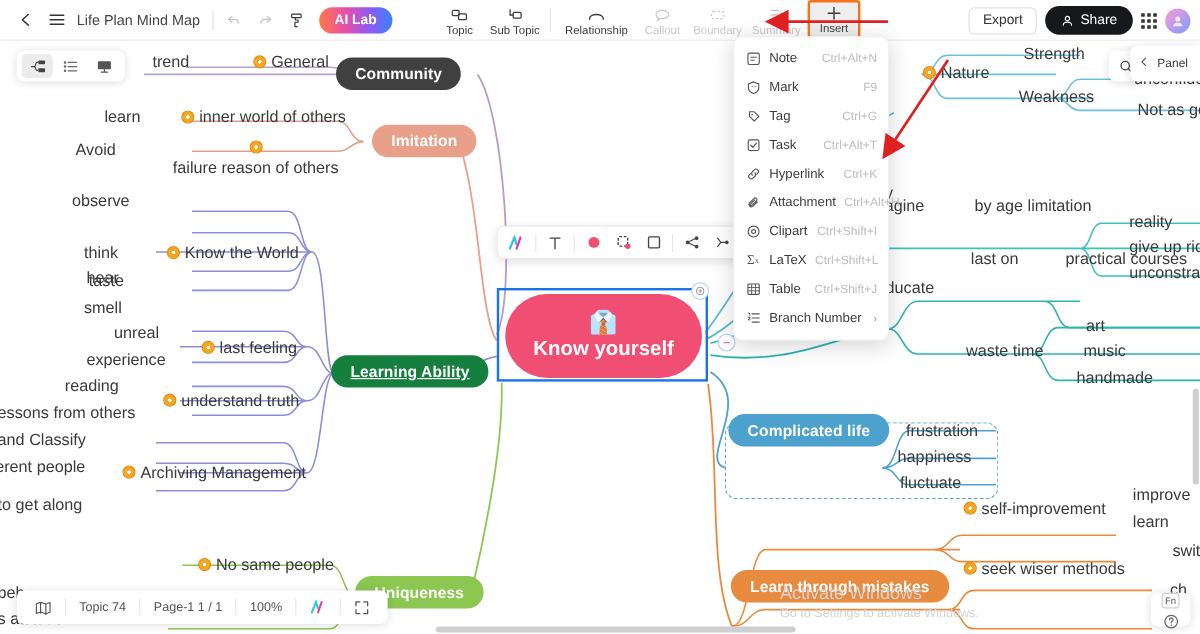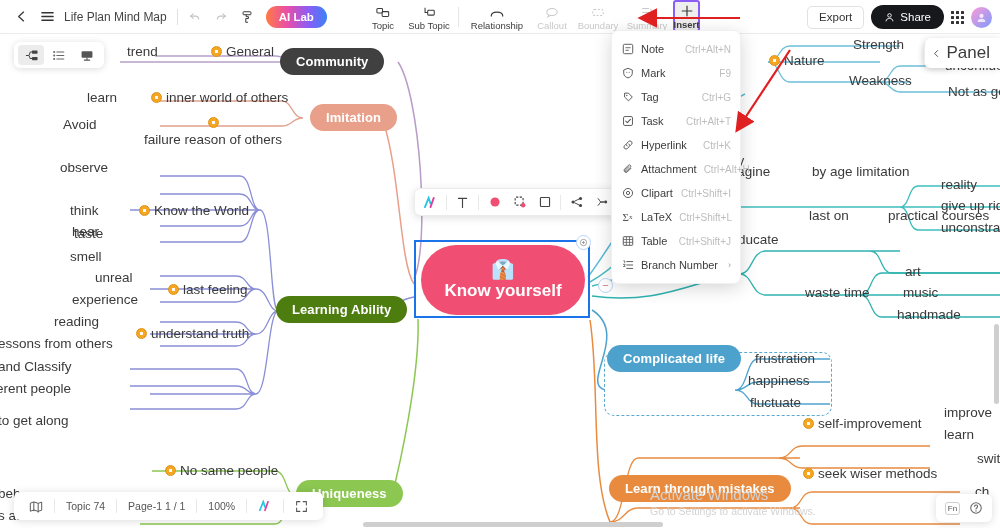--- a/index.html
+++ b/index.html
@@ -40,22 +40,22 @@
   }
   .tool {
     width: 46px; display: flex; flex-direction: column; align-items: center;
     justify-content: center; gap: 1px; cursor: pointer; color: #3c3c3c;
     font-size: 9.5px; padding-top: 1px;
   }
   .tool .tlabel { font-size: 9.5px; line-height: 1; }
   .tool .tico { height: 15px; display:flex; align-items:center; justify-content:center; }
   .tool.disabled { color: #c9c9c9; cursor: default; }
   .tool.active-box {
-    background: #eeeeee; border: 2px solid #8b5cf6; border-radius: 3px;
-    width: 27px; height: 32px; font-weight: bold;
+    background: #eeeeee; border: 2px solid #f97316; border-radius: 3px;
+    width: 44px; height: 32px;
   }
   .tsep { width:1px; background:#e6e6e6; margin: 7px 6px; }
 
   
   .hdr-right {
     position: absolute; right: 8px; top: 0; height: 34px;
     display: flex; align-items: center; gap: 7px;
   }
   .btn-export {
     height: 23px; padding: 0 11px; border: 1px solid #e2e2e2; border-radius: 5px;
@@ -139,21 +139,21 @@
   
   .search-btn {
     position: absolute; right: 48px; top: 8px; width: 28px; height: 26px;
     background:#fff; border-radius: 6px; box-shadow: 0 1px 7px rgba(0,0,0,.14);
     display:flex; align-items:center; justify-content:center; cursor:pointer; z-index:30;
   }
   .panel-tab {
     position: absolute; right: 0px; top: 4px; height: 30px; background:#fff;
     border-radius: 6px 0 0 6px; box-shadow: -1px 1px 7px rgba(0,0,0,.13);
     display:flex; align-items:center; gap:6px; padding: 0 10px 0 7px; z-index:31;
-    font-size: 17px; color:#3c3c3c; cursor:pointer;
+    font-size: 10px; color:#3c3c3c; cursor:pointer;
   }
 
   
   .boundary {
     position: absolute; border: 1.4px dashed #5ba8d0; border-radius: 10px;
   }
 
   
   .menu {
     position: absolute; left: 611px; top: 30px; width: 130px;
@@ -181,21 +181,21 @@
   .sb-item {
     font-size: 10.5px; color: #555; padding: 0 11px; display:flex; align-items:center;
     gap: 5px; cursor: pointer; height: 20px;
   }
   .sb-sep { width:1px; height:14px; background:#e8e8e8; }
 
   
   .helper {
     position: absolute; right: 8px; bottom: 6px; height: 28px; background:#fff;
     border-radius: 6px; box-shadow: 0 1px 8px rgba(0,0,0,.14);
-    display:flex; align-items:center; gap: 4px; padding: 0 7px; z-index:35;
+    display:flex; align-items:center; gap: 4px; padding: 0 7px; z-index:35;flex-direction:column;
   }
   .helper .hb {
     width: 19px; height: 19px; display:flex; align-items:center; justify-content:center;
     cursor:pointer; color:#555; font-size: 11px;
   }
   .fn-key { border:1px solid #cfcfcf; border-radius:3px; font-size:8px; padding:1px 2px; color:#555; }
 
   
   .watermark {
     position: absolute; left: 650px; top: 452px; color: #d3d3d3;
@@ -402,21 +402,21 @@
       <span class="bullet"></span>
       <span>inner world of others</span>
     </div>
     <div class="node leaf" style="left:87px; top:56px;">learn</div>
     <div class="node leaf" style="left:144px; top:83px;flex-direction:column;">
       <span class="bullet"></span>
       <span>failure reason of others</span>
     </div>
     <div class="node leaf" style="left:63px; top:83px;">Avoid</div>
 
-    <div class="node pill" style="left:276px; top:262px; background:#4d7c0f;">Learning Ability</div>
+    <div class="node pill" style="left:276px; top:262px; background:#15803d;text-decoration:underline;">Learning Ability</div>
     <div class="node leaf" style="left:139px; top:169px;">
       <span class="bullet"></span>
       <span>Know the World</span>
     </div>
     <div class="node leaf" style="left:60px; top:126px;">observe</div>
     <div class="node leaf" style="left:72px; top:146px;margin-top:44px;">hear</div>
     <div class="node leaf" style="left:70px; top:169px;">think</div>
     <div class="node leaf" style="left:74px; top:192px;">taste</div>
     <div class="node leaf" style="left:70px; top:215px;">smell</div>
 
@@ -427,20 +427,24 @@
     <div class="node leaf" style="left:95px; top:236px;">unreal</div>
     <div class="node leaf" style="left:72px; top:258px;">experience</div>
 
     <div class="node leaf" style="left:136px; top:292px;">
       <span class="bullet"></span>
       <span>understand truth</span>
     </div>
     <div class="node leaf" style="left:54px; top:280px;">reading</div>
     <div class="node leaf" style="left:-2px; top:302px;">essons from others</div>
 
+    <div class="node leaf" style="left:102px; top:352px;">
+      <span class="bullet"></span>
+      <span>Archiving Management</span>
+    </div>
     <div class="node leaf" style="left:-2px; top:325px;">and Classify</div>
     <div class="node leaf" style="left:-4px; top:347px;">erent people</div>
     <div class="node leaf" style="left:-2px; top:379px;">to get along</div>
 
     <div class="node pill" style="left:296px; top:446px; background:#8cc751;">Uniqueness</div>
     <div class="node leaf" style="left:165px; top:429px;">
       <span class="bullet"></span>
       <span>No same people</span>
     </div>
     <div class="node leaf" style="left:-2px; top:452px;">beh</div>

